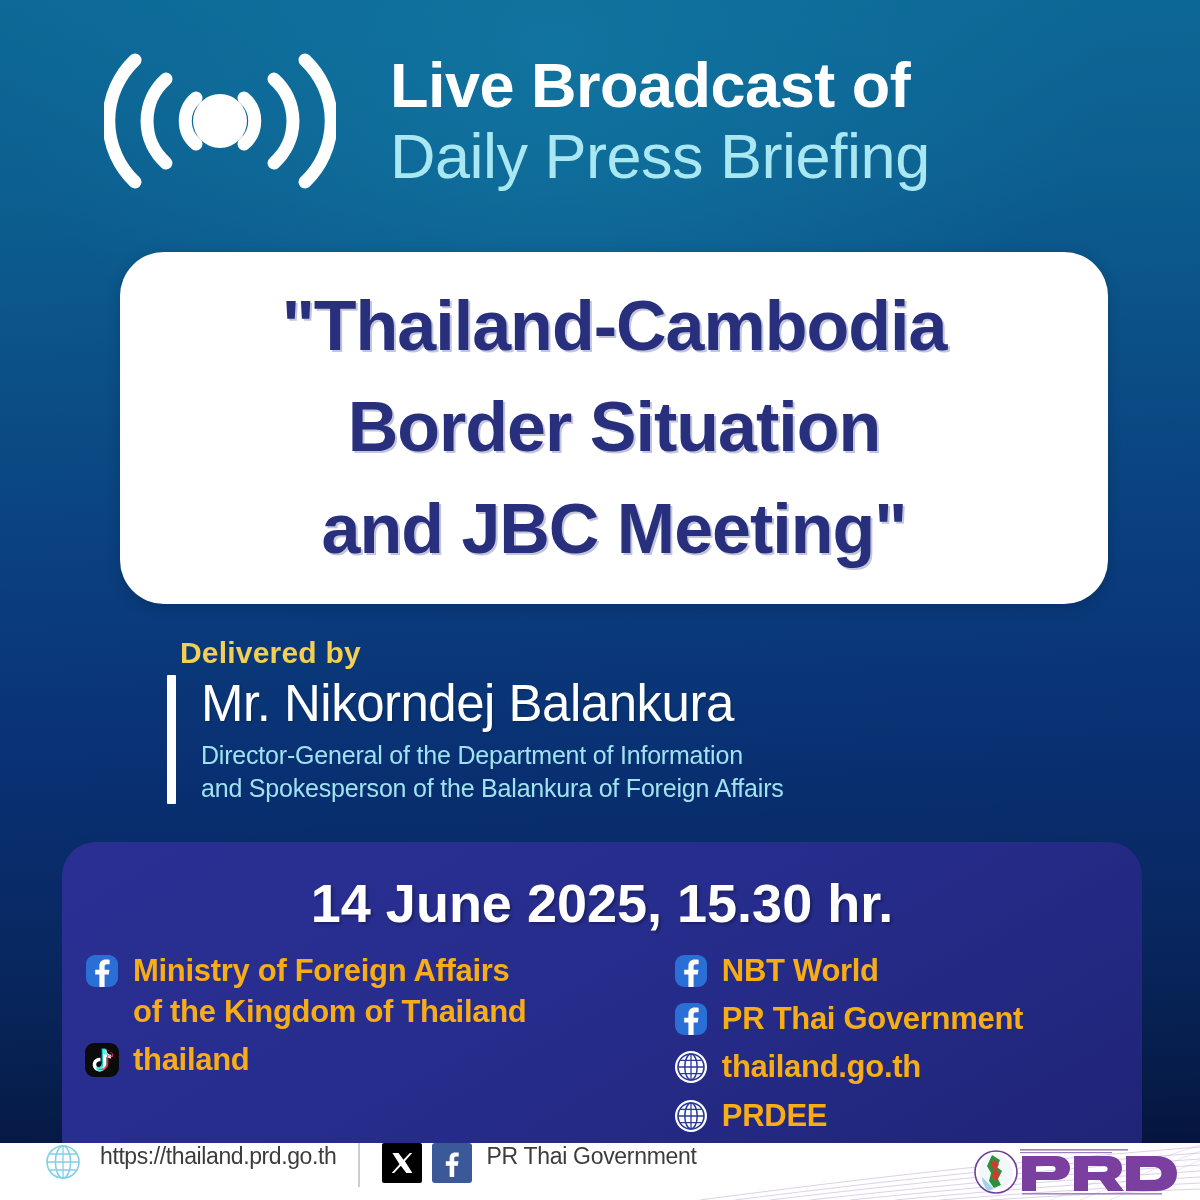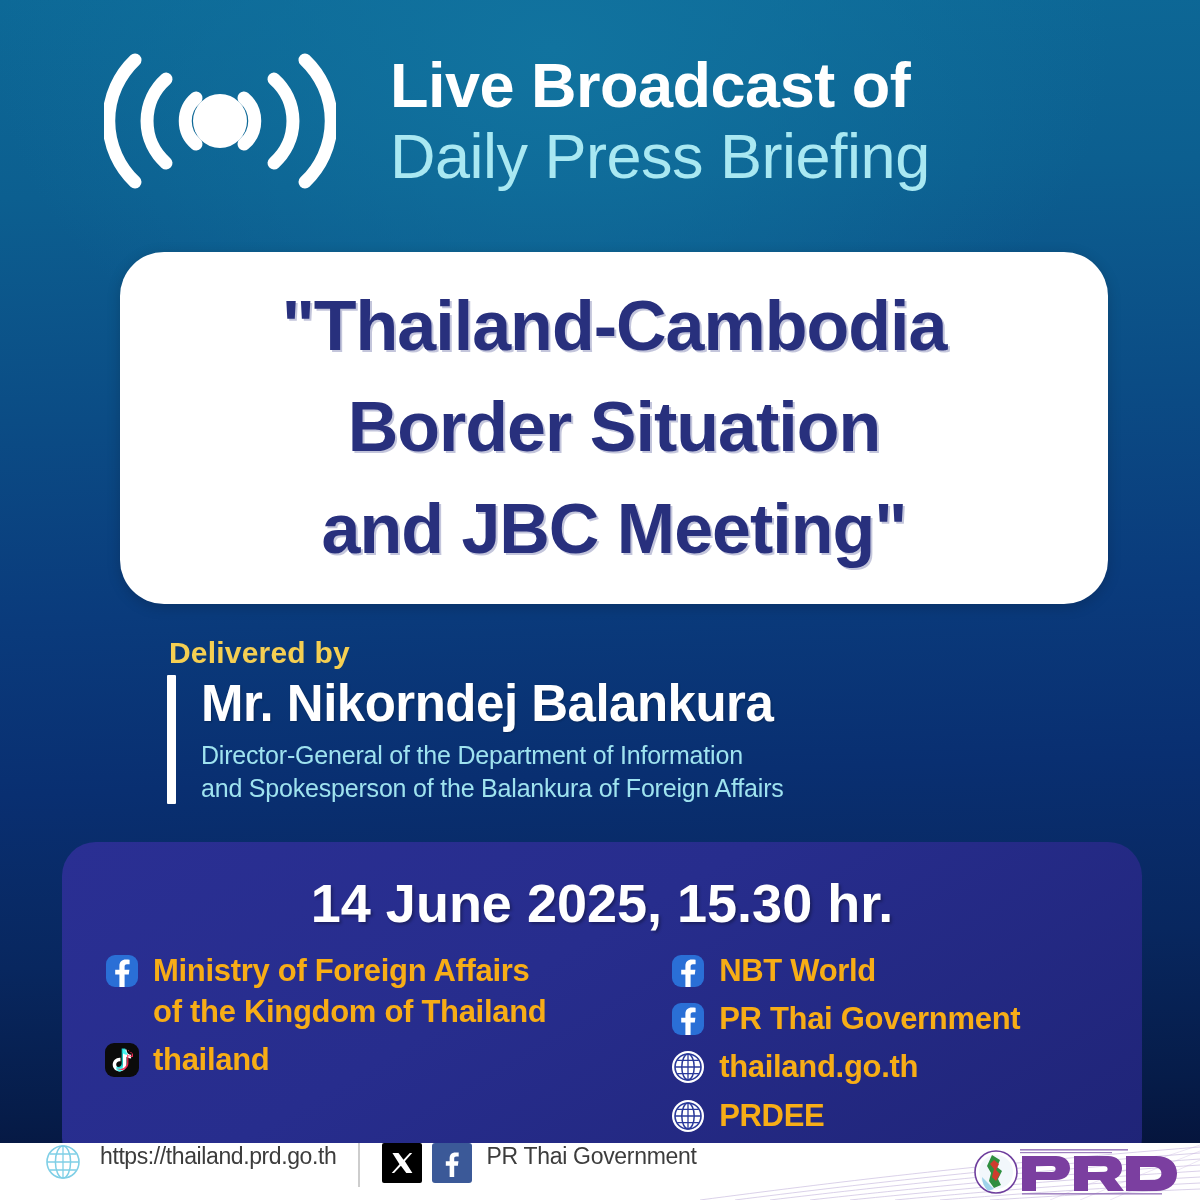--- a/index.html
+++ b/index.html
@@ -49,29 +49,29 @@
     line-height:1.45; letter-spacing:-1px; white-space:nowrap;
     text-shadow:2px 2px 0 rgba(40,48,125,0.28);
   }
 
   
   .delivered {
     position:absolute; left:167px; top:636px; width:900px;
   }
   .delivered-label {
     font-size:30px; font-weight:bold; color:#f5cf52;
-    letter-spacing:0.2px; margin-bottom:5px; margin-left:2px;
+    letter-spacing:0.2px; margin-bottom:5px; margin-left:13px;
   }
   .speaker-row { display:flex; }
   .speaker-bar {
     width:9px; background:#ffffff; flex:0 0 auto;
     margin-right:25px; border-radius:1px;
   }
   .speaker-name {
-    font-size:51px; font-weight:bold; color:#ffffff;
+    font-size:51px; font-weight:normal; color:#ffffff;
     line-height:1.14; letter-spacing:-0.5px;
     text-shadow:1px 1px 2px rgba(0,0,0,0.25);
   }
   .speaker-title {
     font-size:25px; font-weight:normal; color:#9fe3ef;
     line-height:1.3; margin-top:6px; letter-spacing:-0.2px;
   }
 
   
   .info-panel {
@@ -82,21 +82,21 @@
   }
   .date-text {
     position:absolute; left:0; top:30px; width:1080px;
     text-align:center;
     font-size:54px; font-weight:bold; color:#ffffff;
     letter-spacing:0px;
     text-shadow:2px 2px 3px rgba(0,0,0,0.3);
   }
   .socials {
     position:absolute; left:0; top:108px; width:1080px;
-    display:flex; padding:0 42px;
+    display:flex; padding:0 22px;
   }
   .soc-col { display:flex; flex-direction:column; }
   .soc-col.left { width:590px; }
   .soc-col.right { width:448px; }
   .soc-row { display:flex; align-items:flex-start; margin-bottom:7px; }
   .soc-ic { flex:0 0 auto; width:36px; height:36px; margin-right:13px; margin-top:3px; }
   .soc-text {
     font-size:31px; font-weight:bold; color:#f7ad16;
     line-height:1.33; letter-spacing:-0.3px;
   }

